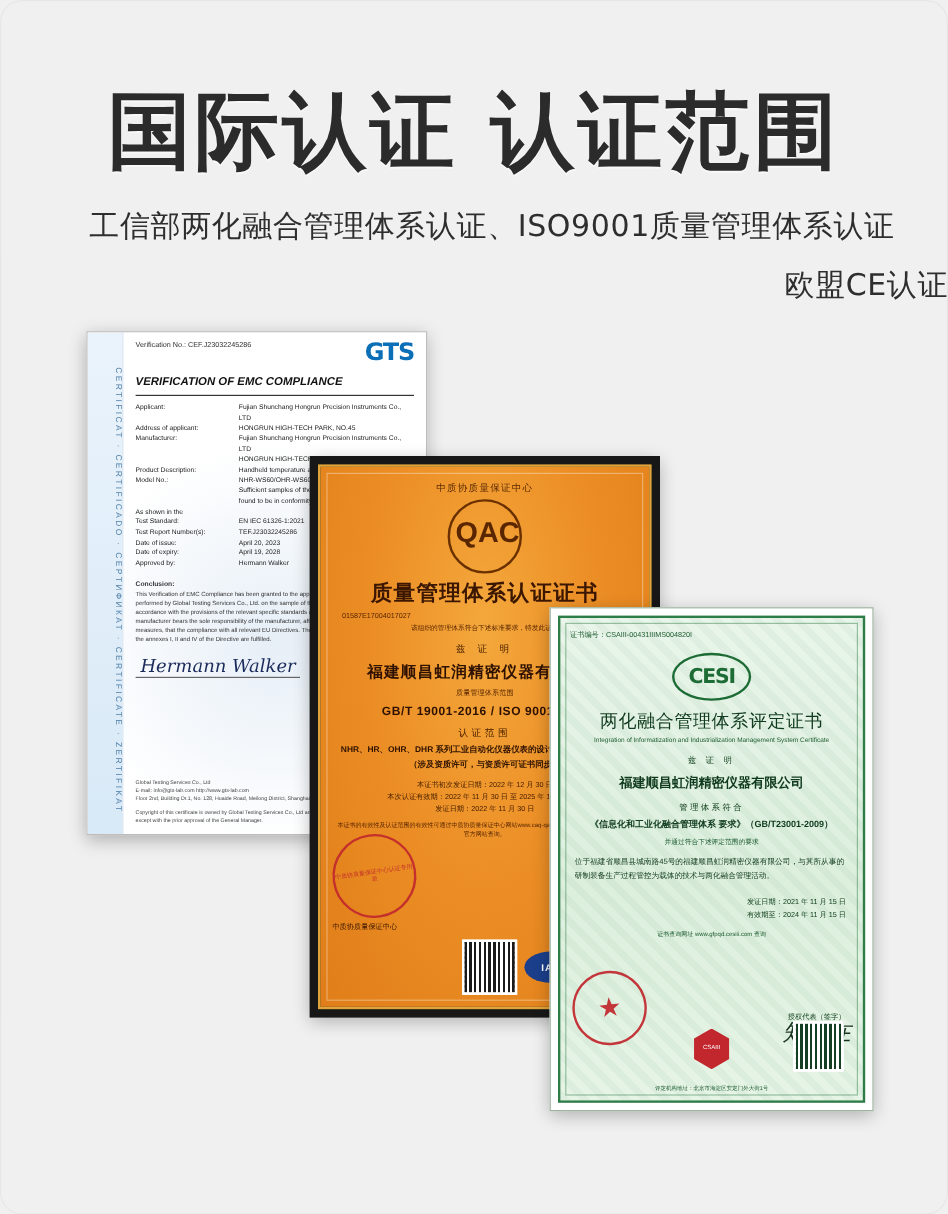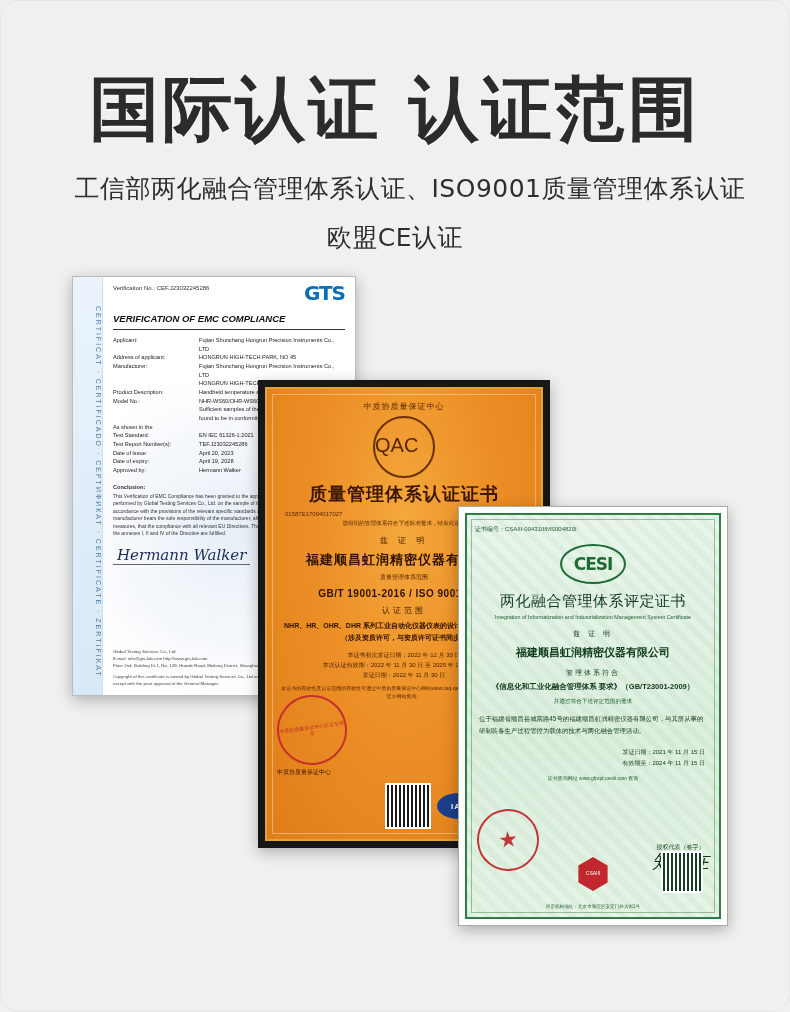--- a/index.html
+++ b/index.html
@@ -47,21 +47,21 @@
     text-align: center;
     margin: 0;
     padding-top: 28px;
     font-size: 25px;
     color: #2e2e2e;
     letter-spacing: 0.5px;
     font-family: "DejaVu Sans", "Liberation Sans", sans-serif;
     padding-left: 30px;
   }
   .subline2 {
-    text-align: center;
+    text-align: right;
     margin: 0;
     padding-top: 16px;
     font-size: 25px;
     color: #2e2e2e;
     letter-spacing: 0.5px;
     font-family: "DejaVu Sans", "Liberation Sans", sans-serif;
   }
 
   .certs {
     position: relative;
@@ -220,24 +220,24 @@
     letter-spacing: 1px;
     color: #5a2a00;
     margin-top: 2px;
   }
   .qac-seal {
     width: 58px; height: 58px;
     margin: 4px auto 2px auto;
     border: 2px solid #6a3000;
     border-radius: 50%;
     position: relative;
-    display: flex; align-items: center; justify-content: flex-start;
-    font-size: 20px;
+    display: flex; align-items: center; justify-content: flex-end;
+    font-size: 24px;
     color: #5a2600;
-    font-weight: normal;
+    font-weight: bold;
   }
   .qac-seal span { position: relative; top: -2px; }
   .qac-title {
     font-size: 18px;
     font-weight: bold;
     color: #3b1600;
     letter-spacing: 1px;
     margin-top: 4px;
   }
   .qac-regline {

